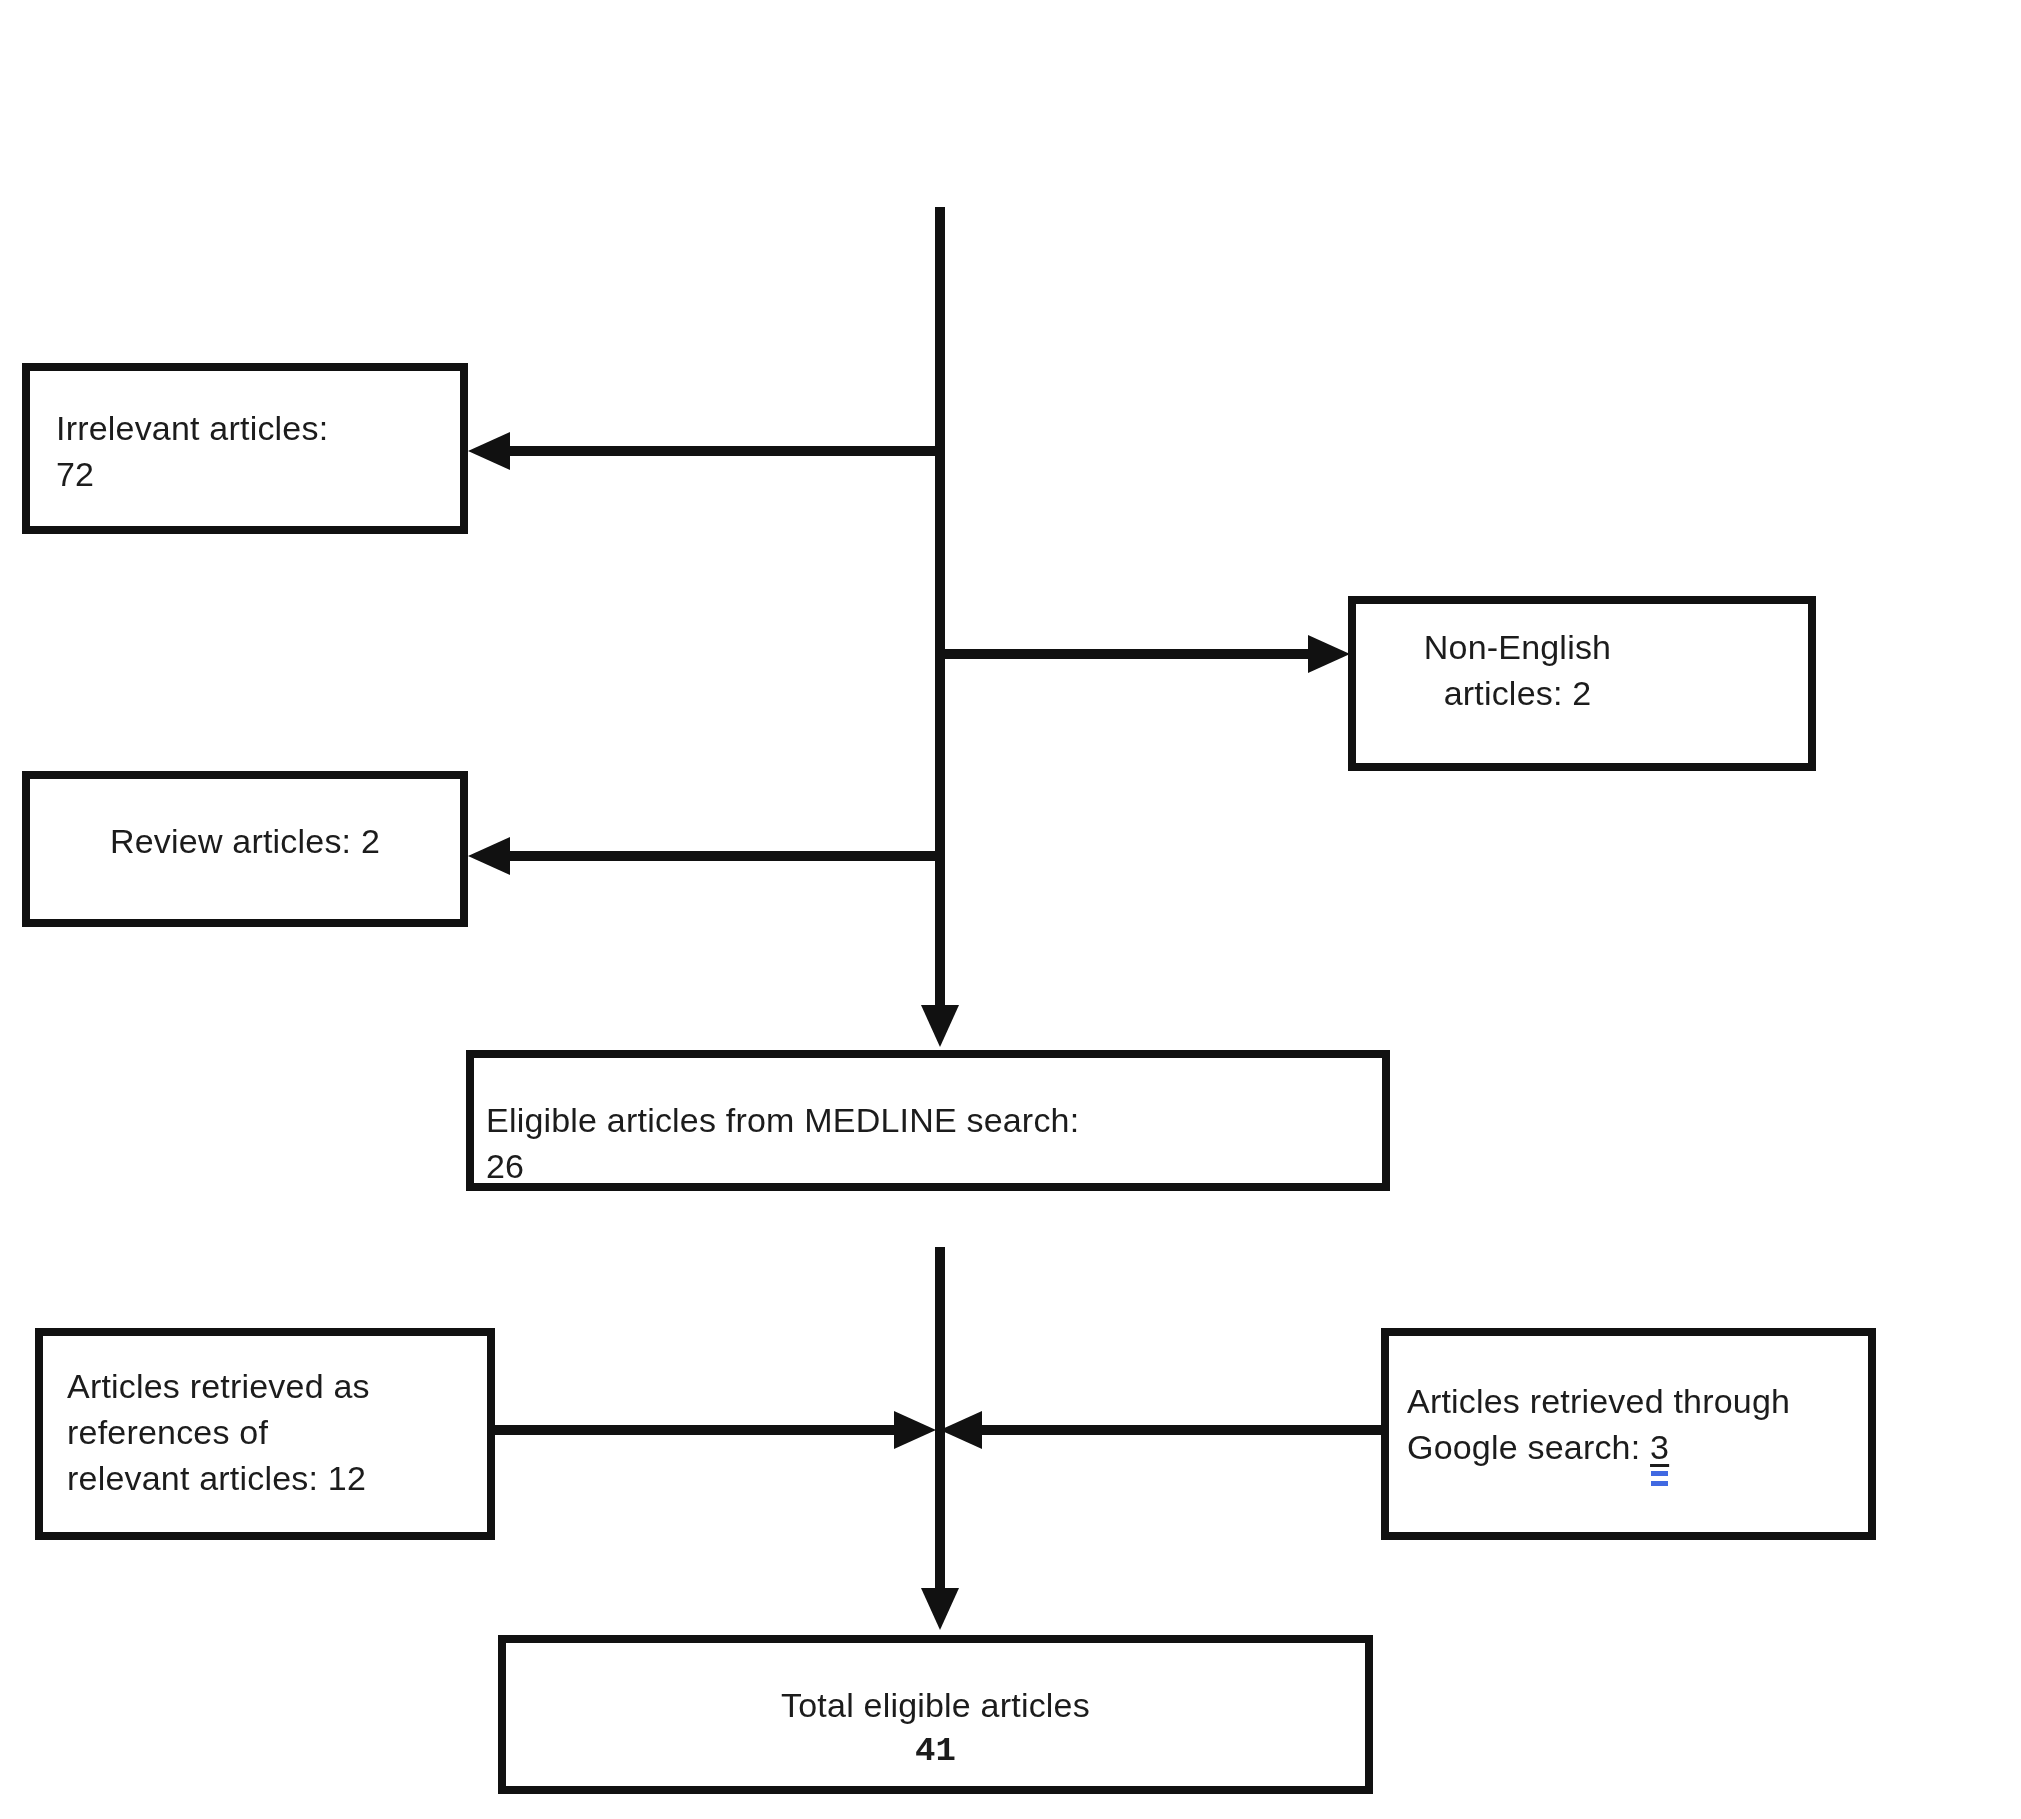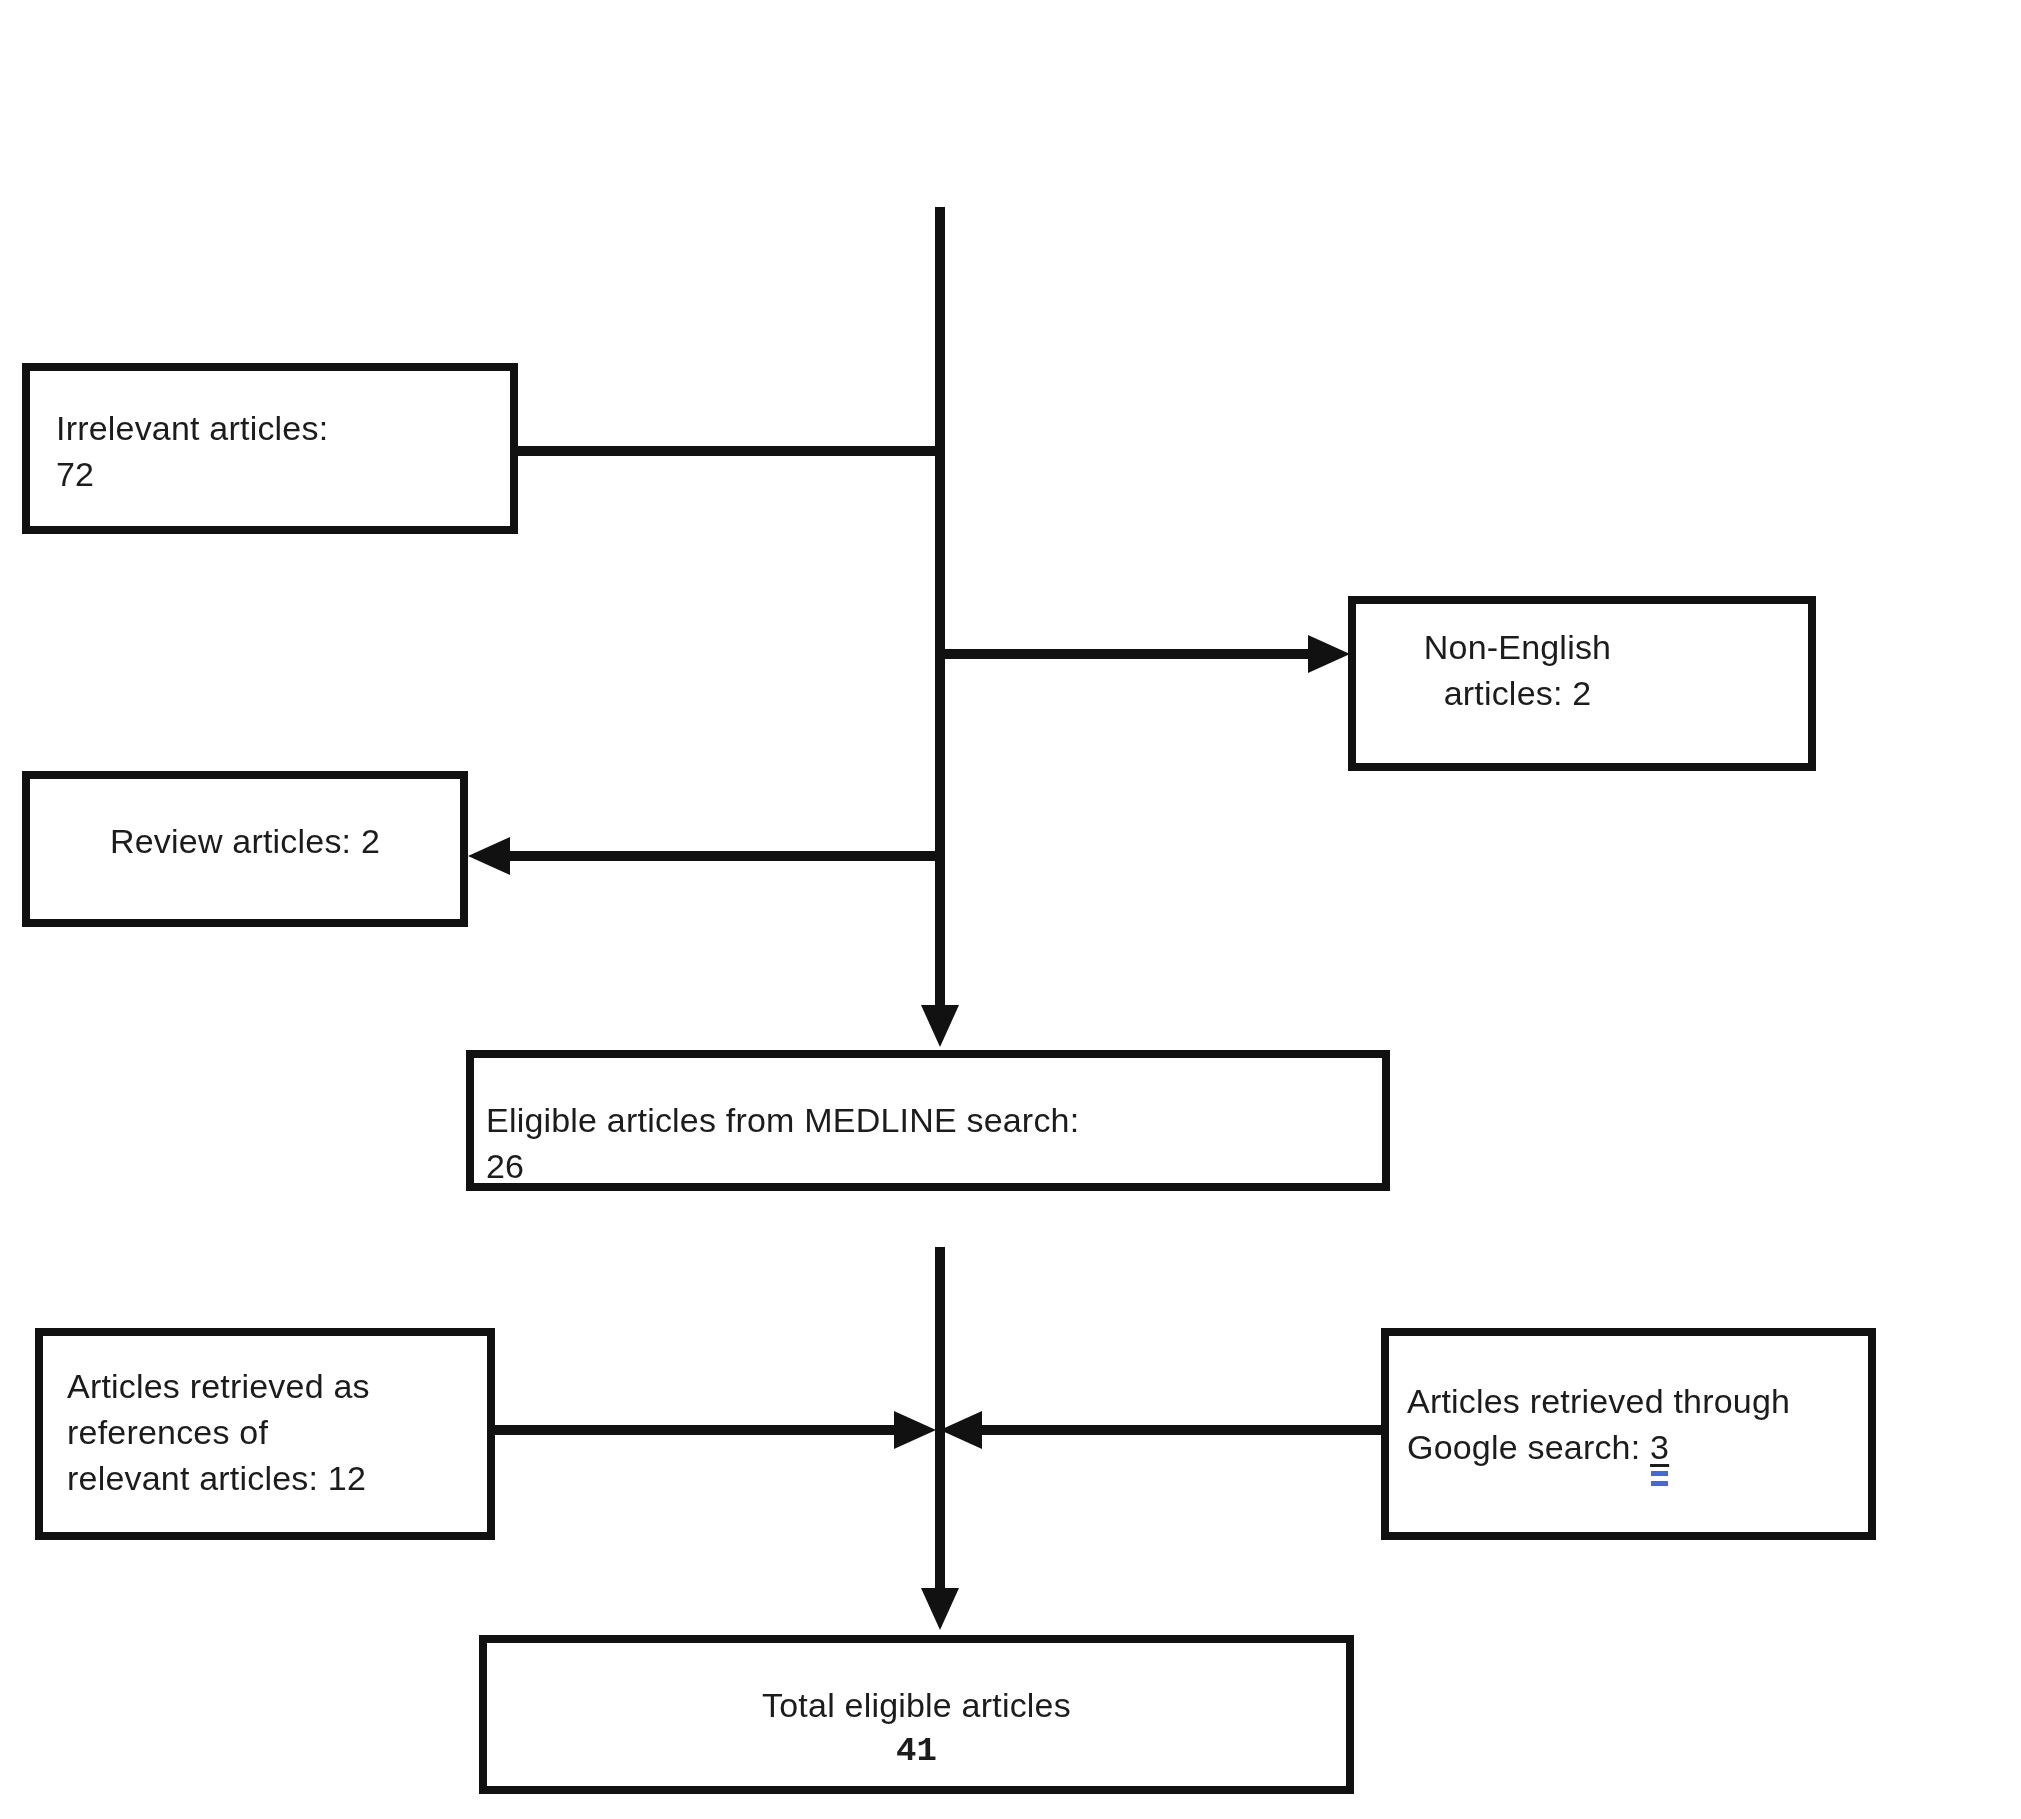--- a/index.html
+++ b/index.html
@@ -21,27 +21,27 @@
     border: 8px solid #111111;
     background: #ffffff;
     color: #1c1c1c;
     font-size: 34px;
     line-height: 46px;
     letter-spacing: 0.2px;
   }
   .bold { font-weight: bold; font-family: Liberation Mono, monospace; }
 
   #box-abstracts  { left: 445px;  top: 18px;   width: 852px; height: 189px; padding: 49px 10px 0 119px; }
-  #box-irrelevant { left: 22px;   top: 363px;  width: 496px; height: 171px; padding: 34px 10px 0 26px; }
+  #box-irrelevant { left: 22px;   top: 363px;  width: 446px; height: 171px; padding: 34px 10px 0 26px; }
   #box-nonenglish { left: 1348px; top: 564px;  width: 468px; height: 175px; padding: 20px 139px 0 10px; text-align: center; margin-top: 32px; }
   #box-review     { left: 22px;   top: 771px;  width: 446px; height: 156px; padding: 39px 0 0 0; text-align: center; }
   #box-medline    { left: 466px;  top: 1050px; width: 924px; height: 141px; padding: 39px 10px 0 12px; }
   #box-references { left: 35px;   top: 1328px; width: 460px; height: 212px; padding: 27px 10px 0 24px; }
   #box-google     { left: 1381px; top: 1328px; width: 495px; height: 212px; padding: 42px 10px 7px 18px; }
-  #box-total      { left: 479px;  top: 1635px; width: 875px; height: 159px; padding: 39px 0 0 0; text-align: center; }
+  #box-total      { left: 498px;  top: 1635px; width: 875px; height: 159px; padding: 39px 0 0 0; text-align: center; }
 
   .hline, .vline { position: absolute; background: #111111; }
   #line-v-top        { left: 935px; top: 207px;  width: 10px;  height: 798px; }
   #line-h-irrelevant { left: 502px; top: 446px;  width: 435px; height: 10px; }
   #line-h-nonenglish { left: 940px; top: 649px;  width: 370px; height: 10px; }
   #line-h-review     { left: 502px; top: 851px;  width: 435px; height: 10px; }
   #line-v-bottom     { left: 935px; top: 1247px; width: 10px;  height: 341px; }
   #line-h-references { left: 495px; top: 1425px; width: 399px; height: 10px; }
   #line-h-google     { left: 982px; top: 1425px; width: 399px; height: 10px; }
 

